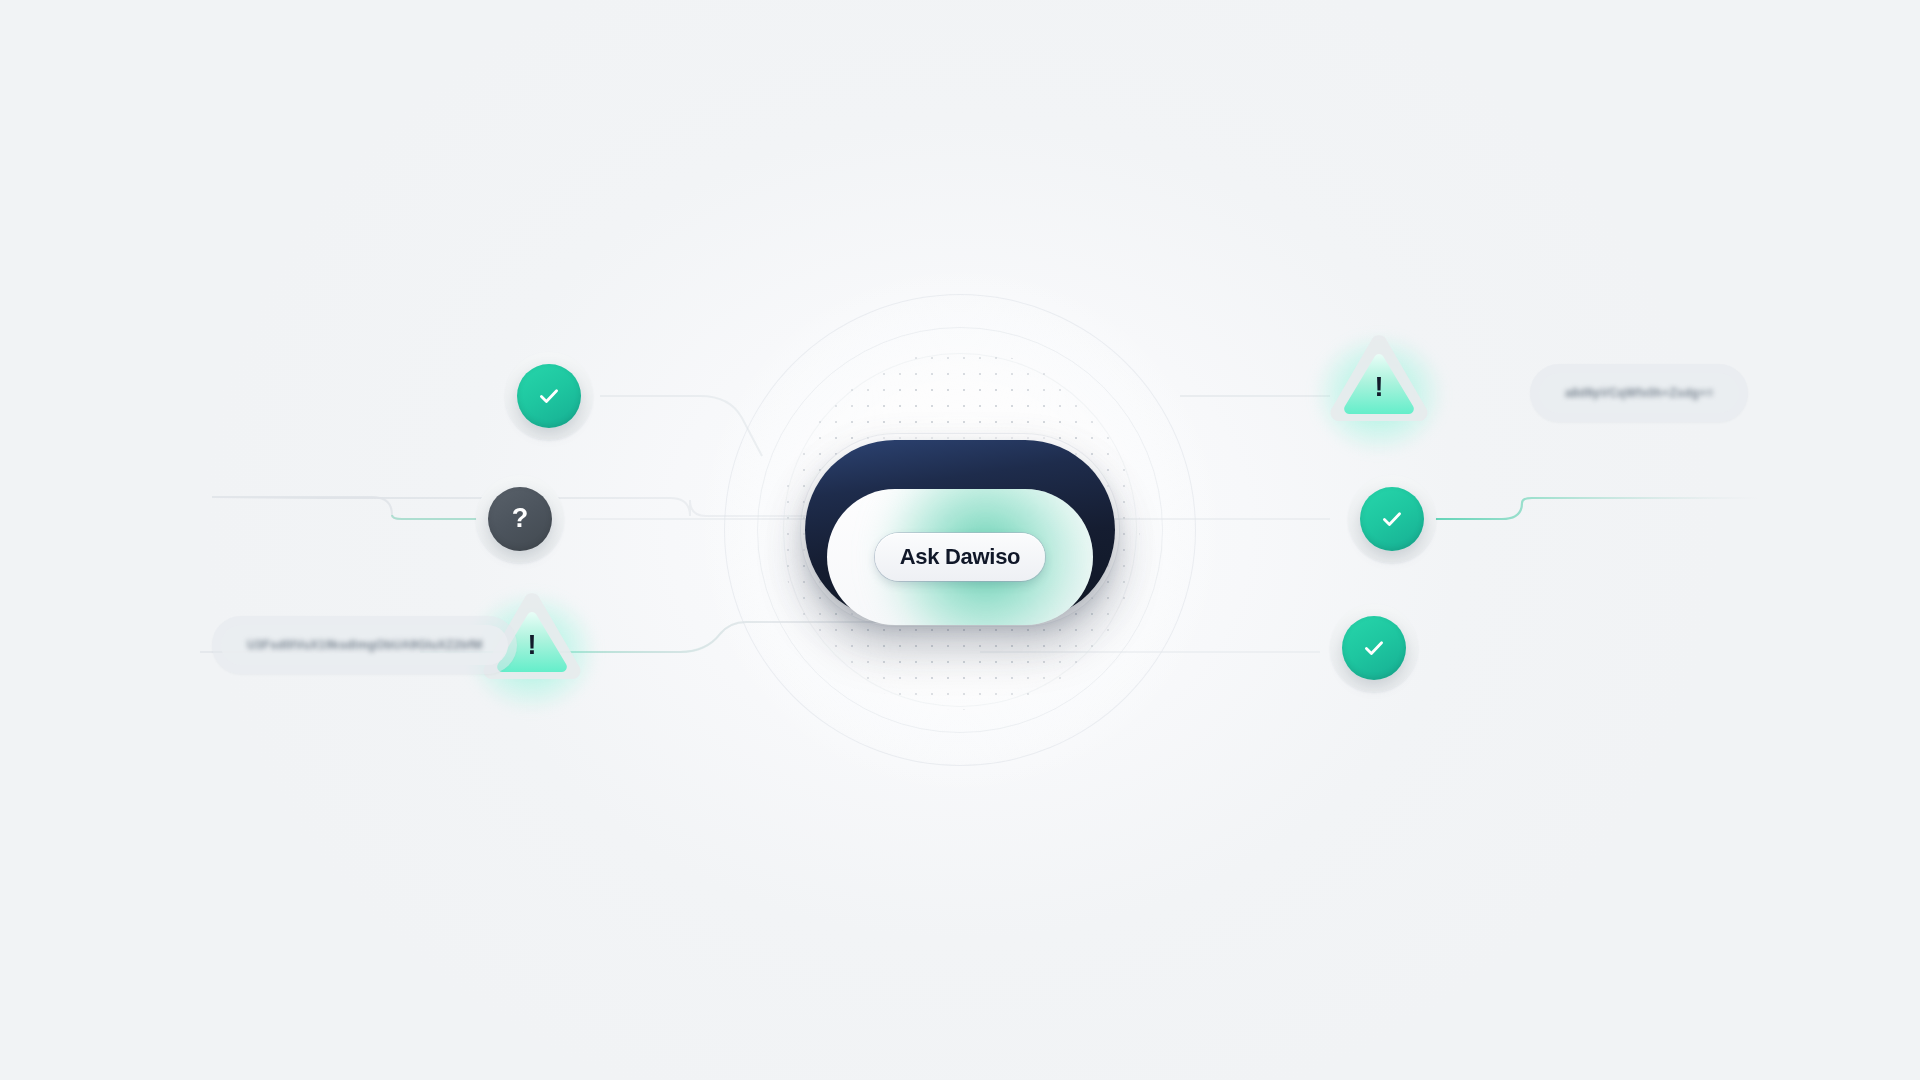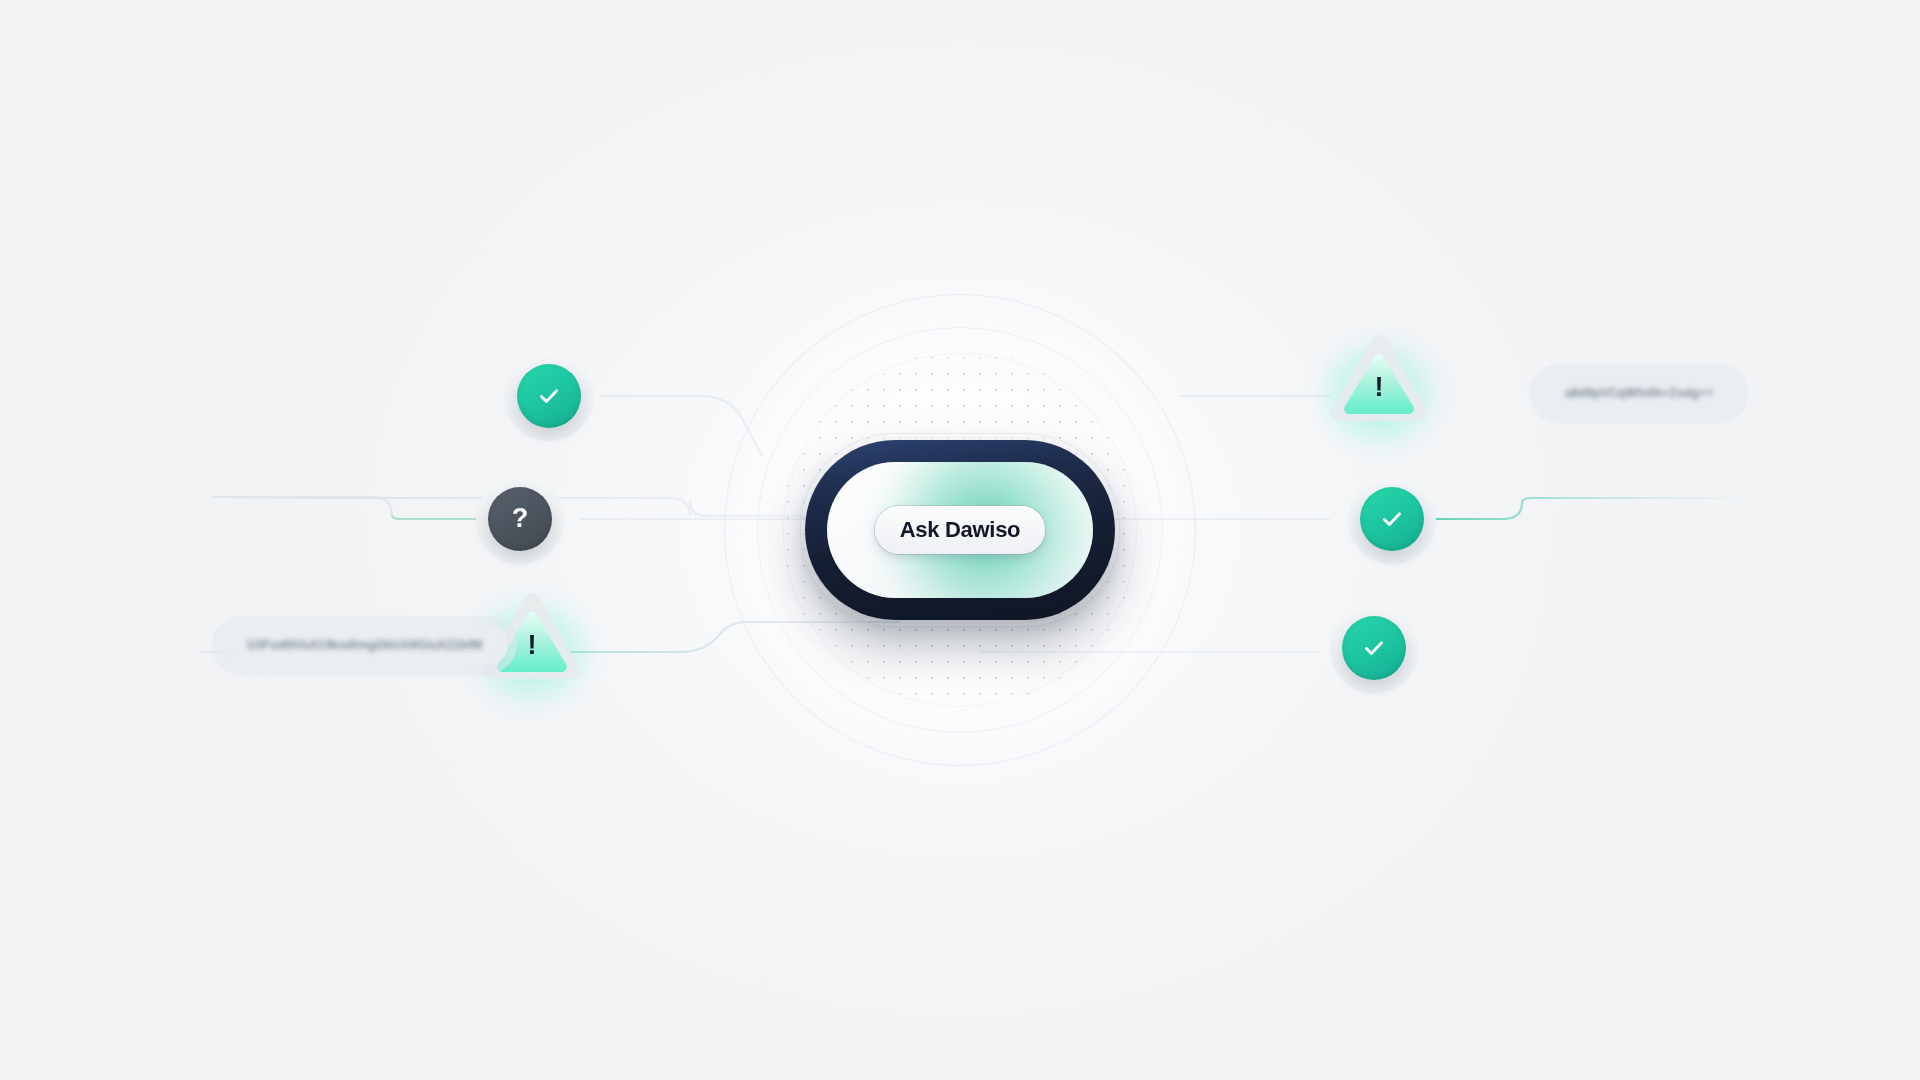--- a/index.html
+++ b/index.html
@@ -217,20 +217,21 @@
   #capsule-inner {
     position: relative;
     width: 100%;
     height: 100%;
     border-radius: 68px;
     overflow: hidden;
     background: linear-gradient(180deg, #fdfdfe 0%, #f7f8fa 100%);
     display: flex;
     align-items: center;
     justify-content: center;
+    margin-top: 27px;
   }
   
   #capsule-glow {
     position: absolute;
     right: -26px;
     top: 50%;
     transform: translateY(-50%);
     width: 230px;
     height: 210px;
     border-radius: 50%;

